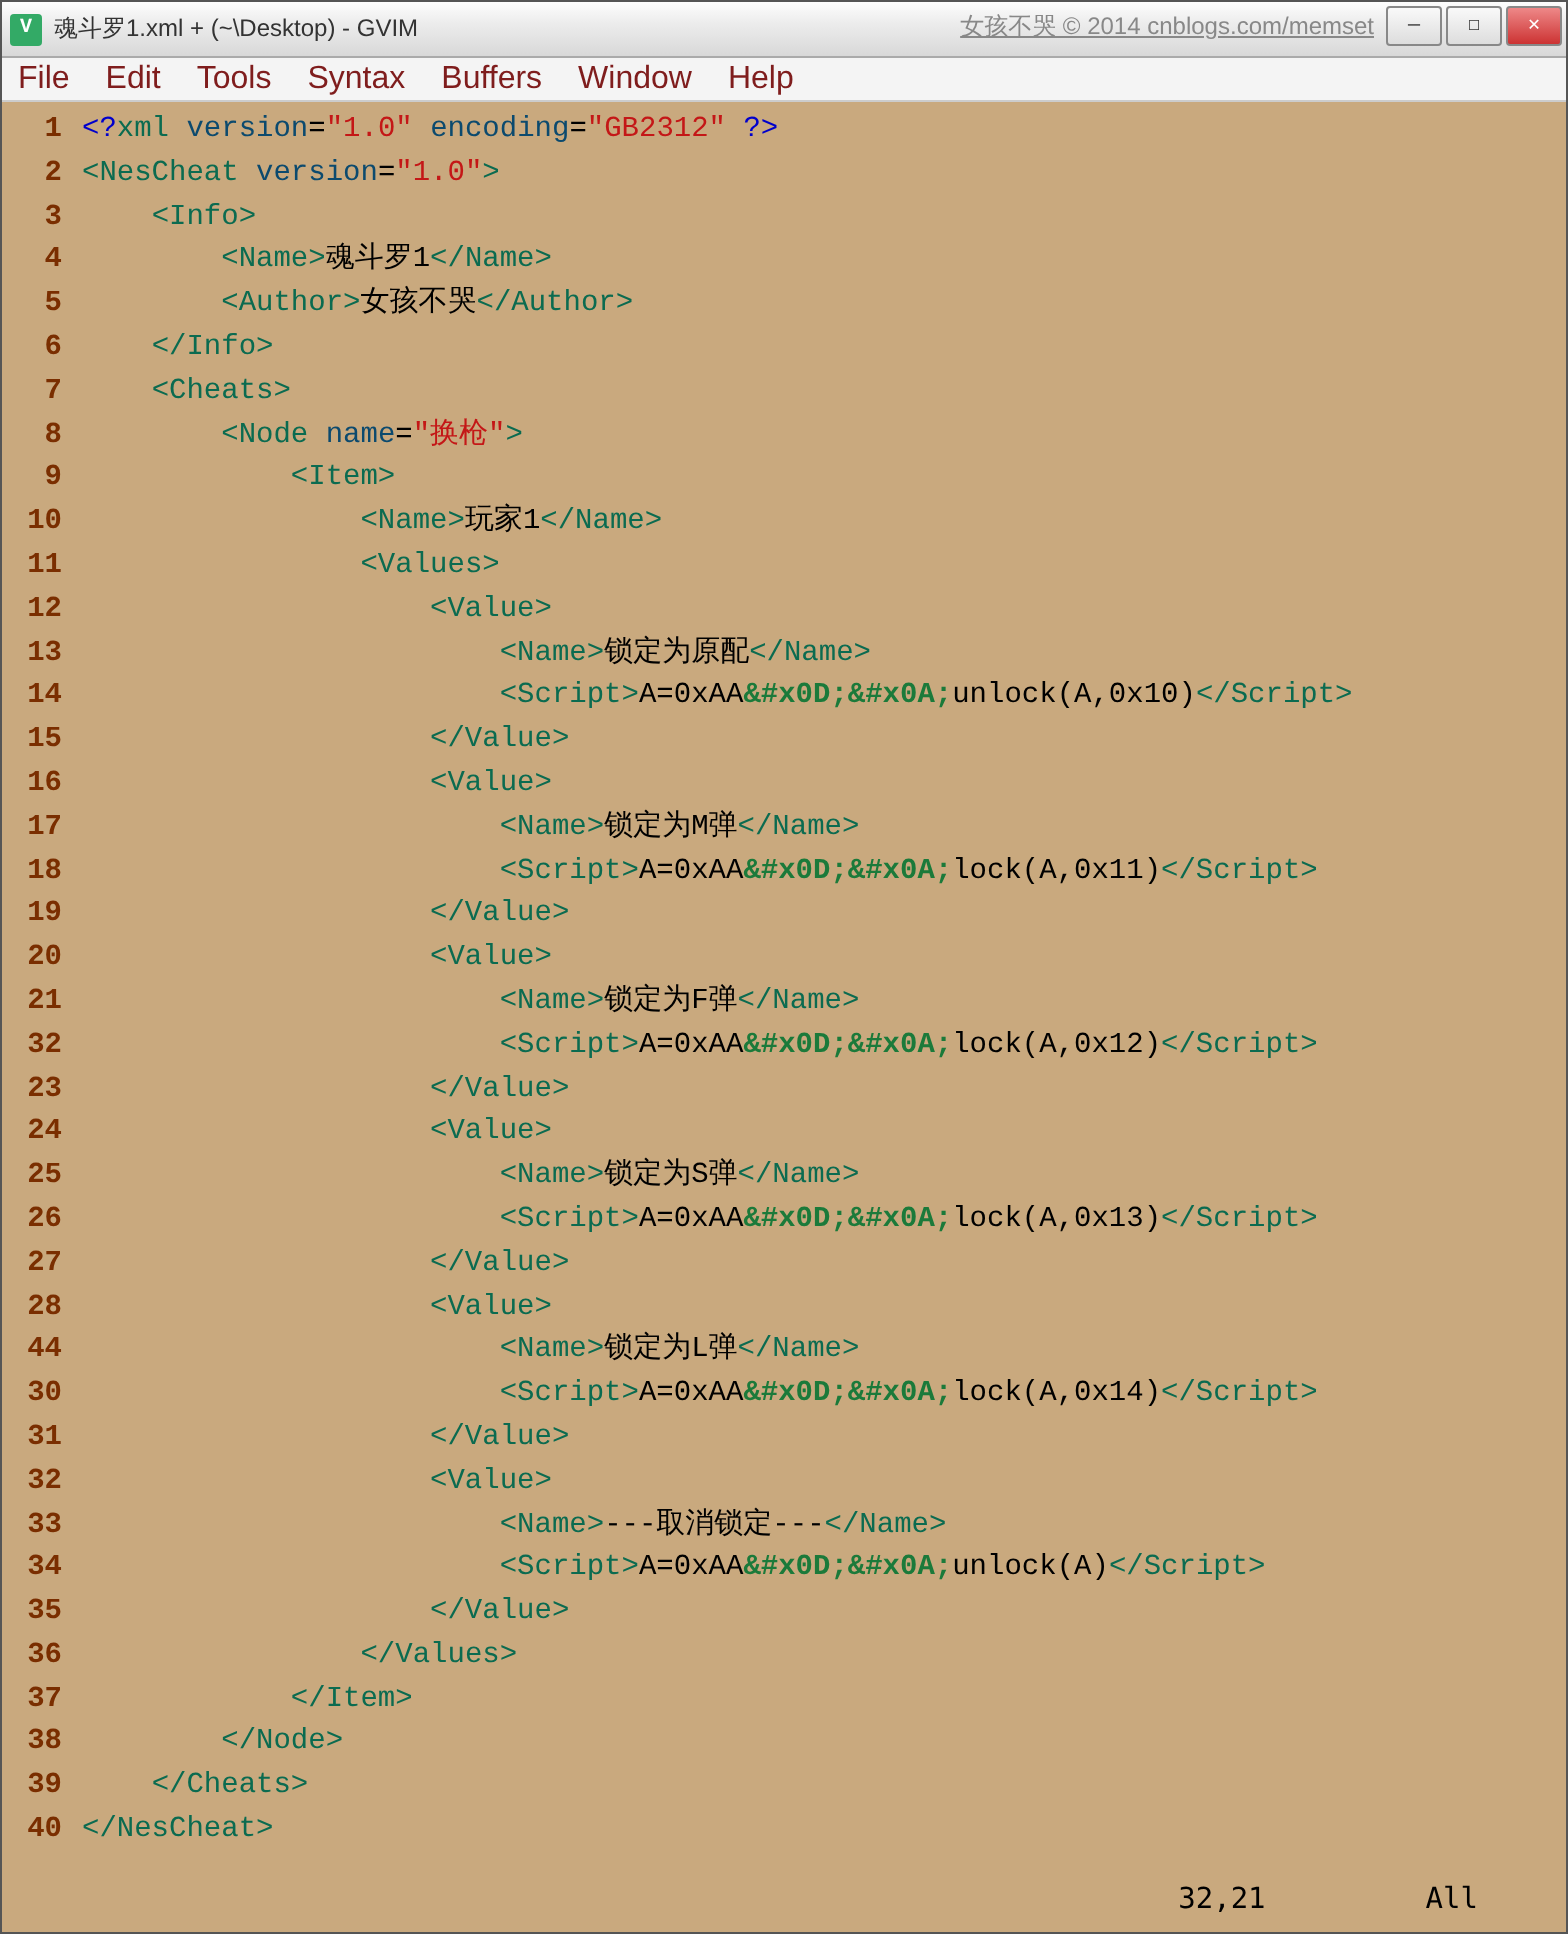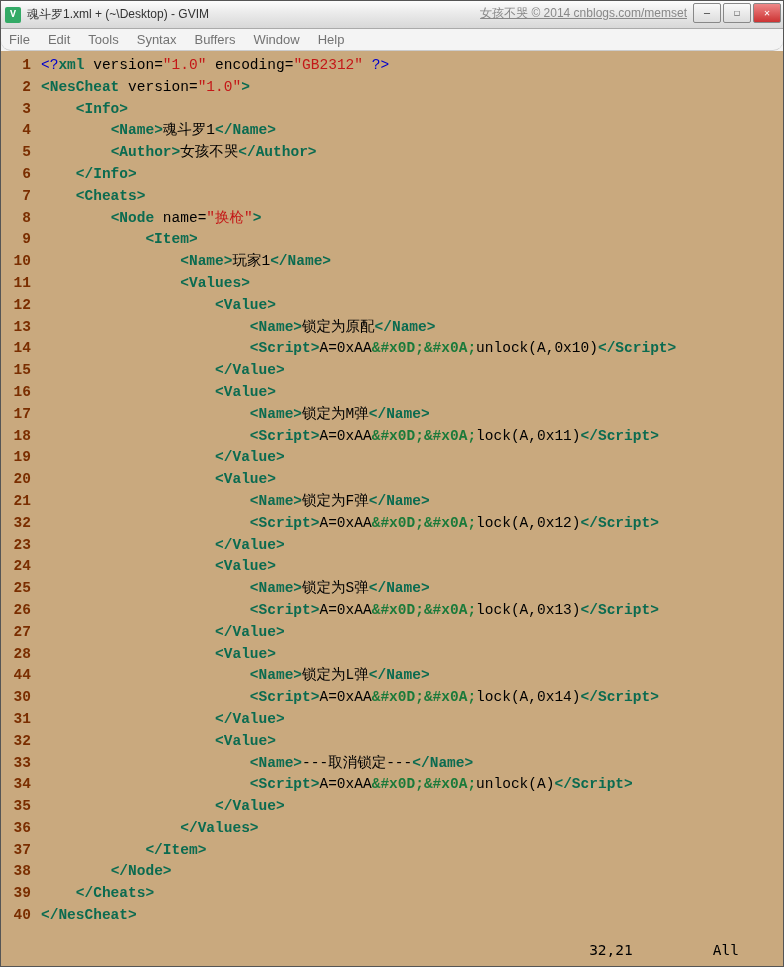--- a/index.html
+++ b/index.html
@@ -62,25 +62,24 @@
   color:#333;
 }
 .ctrl-close { background: linear-gradient(to bottom,#e88,#c33); color:#fff; }
 .menubar {
   height: 22px;
   background: #f4f4f4;
   display: flex;
   align-items: center;
   padding: 0 8px;
   gap: 18px;
-  font-size: 13px;
+  font-size: 16px;
   font-family: Tahoma, sans-serif;
   border-bottom: 1px solid #ccc;
-  color: #737373;
-  border-radius: 10px;
+  color: #7f1d1d;
 }
 .editor {
   flex: 1;
   background: #c9a97e;
   display: flex;
   overflow: hidden;
   position: relative;
 }
 .gutter {
   width: 36px;
@@ -91,22 +90,22 @@
   font-weight: bold;
 }
 .gutter div { height: 21.8px; line-height: 21.8px; }
 .code {
   flex: 1;
   padding: 4px 0 0 4px;
   white-space: pre;
   color: #000;
 }
 .code .line { height: 21.8px; line-height: 21.8px; }
-.tag { color: #0b6b50; font-weight: bold; }
-.attr { color: #000000; margin-top: 11px; }
+.tag { color: #0b6b50; font-weight: normal; }
+.attr { color: #0c4a6e; margin-top: 11px; }
 .str { color: #c41717; }
 .pi  { color: #0000cc; }
 .ent { color: #1b7a3a; font-weight: bold; text-align: right; }
 .txt { color: #000; }
 .statusbar {
   position: absolute;
   bottom: 2px;
   right: 24px;
   left: 0;
   height: 22px;

